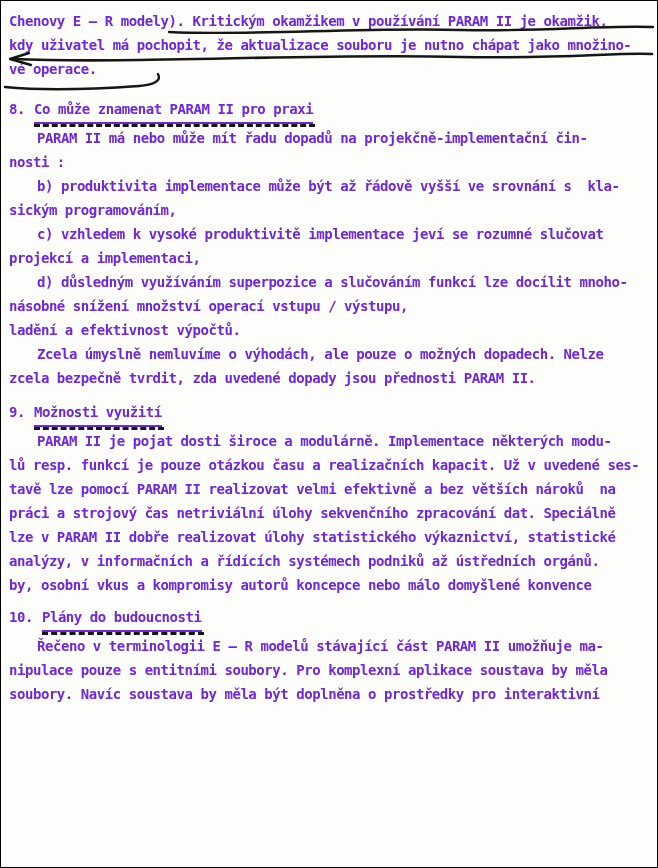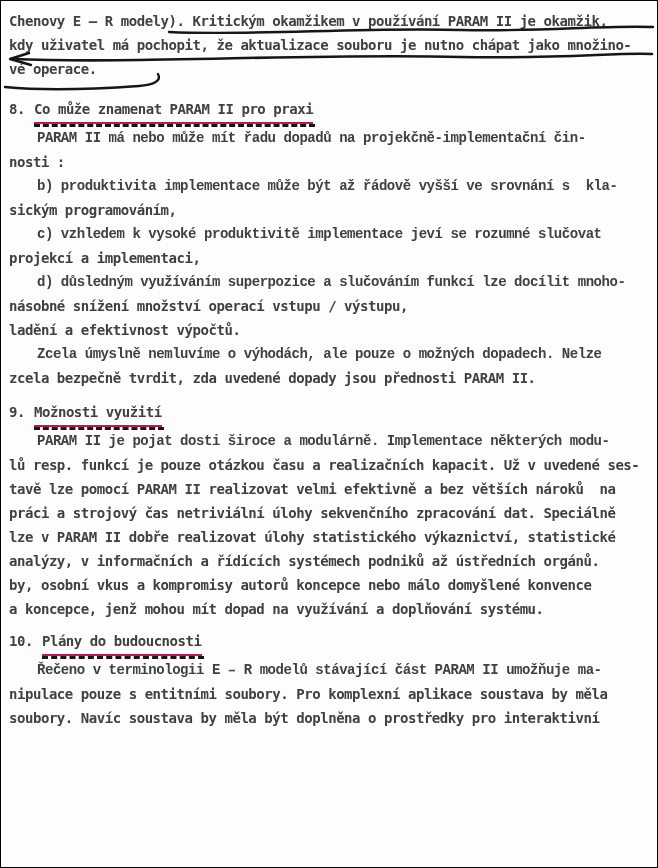--- a/index.html
+++ b/index.html
@@ -7,45 +7,45 @@
     position: relative;
     width: 656px;
     height: 866px;
     background: #fdfdfb;
     border: 1px solid #000;
     overflow: hidden;
     font-family: "DejaVu Sans Mono", "Liberation Mono", monospace;
     font-weight: 700;
     font-size: 14px;
     letter-spacing: -0.45px;
-    color: #404040;
+    color: #6d28d9;
     box-sizing: content-box;
   }
   .content {
     position: relative;
     padding: 8px 4px 0 8px;
     z-index: 1;
   }
   .line {
     height: 24px;
     line-height: 24px;
     white-space: pre;
   }
-  .line.indent { padding-left: 28px; font-family: Liberation Mono, monospace; }
+  .line.indent { padding-left: 28px; }
   .heading {
     height: 24px;
     line-height: 24px;
     white-space: pre;
     margin-bottom: 5px;
   }
   .h-num { padding-right: 9px; }
   .h-text {
     position: relative;
     display: inline-block;
-    border-bottom: 2px solid #be185d;
+    border-bottom: 2px solid #6d28d9;
     padding-bottom: 1px;
   }
   .h-text::after {
     content: "";
     position: absolute;
     left: 0; right: -2px; bottom: -5px;
     border-bottom: 3px dashed #161616;
   }
   .gap { width: 100%; }
   .annot {
@@ -86,20 +86,19 @@
       <div class="line">zcela bezpečně tvrdit, zda uvedené dopady jsou přednosti PARAM II.</div>
       <div class="gap" style="height: 10px;"></div>
       <div class="heading"><span class="h-num">9.</span><span class="h-text">Možnosti využití</span></div>
       <div class="line indent">PARAM II je pojat dosti široce a modulárně. Implementace některých modu-</div>
       <div class="line">lů resp. funkcí je pouze otázkou času a realizačních kapacit. Už v uvedené ses-</div>
       <div class="line">tavě lze pomocí PARAM II realizovat velmi efektivně a bez větších nároků  na</div>
       <div class="line">práci a strojový čas netriviální úlohy sekvenčního zpracování dat. Speciálně</div>
       <div class="line">lze v PARAM II dobře realizovat úlohy statistického výkaznictví, statistické</div>
       <div class="line">analýzy, v informačních a řídících systémech podniků až ústředních orgánů.</div>
       <div class="line">by, osobní vkus a kompromisy autorů koncepce nebo málo domyšlené konvence</div>
-      <div class="line">a koncepce, jenž mohou mít dopad na využívání a doplňování systému.</div>
       <div class="gap" style="height: 8px;"></div>
       <div class="heading"><span class="h-num">10.</span><span class="h-text">Plány do budoucnosti</span></div>
       <div class="line indent">Řečeno v terminologii E – R modelů stávající část PARAM II umožňuje ma-</div>
       <div class="line">nipulace pouze s entitními soubory. Pro komplexní aplikace soustava by měla</div>
       <div class="line">soubory. Navíc soustava by měla být doplněna o prostředky pro interaktivní</div>
     </div>
 </div>
 
 </body></html>

